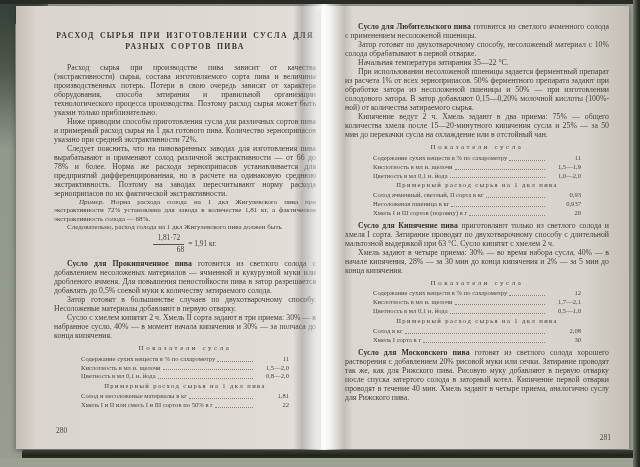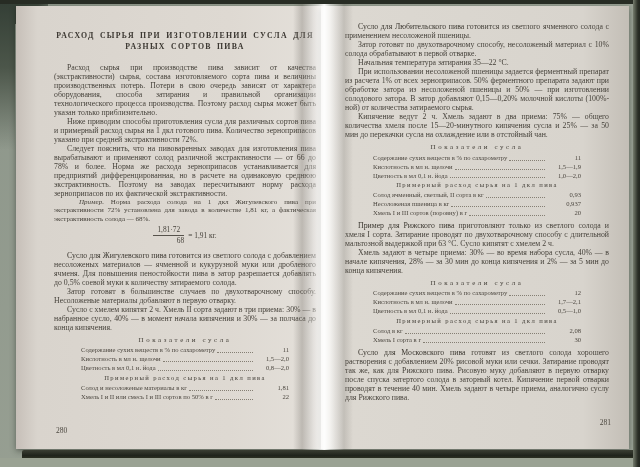--- a/index.html
+++ b/index.html
@@ -38,21 +38,21 @@
   
   .text-block { position:absolute; color:#46423b; font-size:7.8px; line-height:1.16;
                 text-align:justify; }
   .tb-left  { left:38px; top:24px; width:262px; height:408px; overflow:hidden; }
   .tb-right { left:24px; top:16px; width:264px; height:420px; overflow:hidden; }
 
   h1.head { font-size:7.8px; font-weight:bold; text-align:center; letter-spacing:1.3px;
             word-spacing:2px; margin:0 0 10px 0; color:#3b3731; line-height:1.45; }
   p.para { margin:0; text-indent:13px; }
   p.small { font-size:7px; line-height:1.18; }
-  .lead { font-weight:normal; color:#3a362f; }
+  .lead { font-weight:bold; color:#3a362f; }
   .ex-lead { font-style:italic;margin-left:12px; }
 
   .formula { text-align:center; margin:3px 0 5px 0; font-size:7.4px; color:#46423b; }
   .frac { display:inline-block; vertical-align:middle; text-align:center; line-height:1.15; }
   .frac .num { display:block; border-bottom:1px solid #57534c; padding:0 4px 1px; }
   .frac .den { display:block; padding-top:1px;text-align:right; }
   .feq { vertical-align:middle; margin-left:4px; }
 
   .wtable { width:208px; margin:3px auto 3px auto; font-size:6.6px; line-height:1.35;
             color:#4d4841; text-align:left; }
@@ -60,44 +60,45 @@
             color:#45413a; white-space:nowrap; }
   .tsub   { text-align:center; letter-spacing:1.4px; font-size:6.6px; margin:1px 0;
             color:#45413a; white-space:nowrap; }
   .trow { display:flex; align-items:flex-end; }
   .tlabel { flex:0 1 auto; max-width:158px; }
   .tleader { flex:1 0 8px; border-bottom:1px dotted #857f74; margin:0 2px 2px 2px; }
   .tval { flex:0 0 34px; text-align:right; }
 
   .pagenum { position:absolute; font-size:7.5px; color:#4b473f; }
   .pn-left  { left:22px; bottom:14px;margin-left:18px; }
-  .pn-right { right:18px; bottom:22px; }
+  .pn-right { right:18px; bottom:7px; }
 </style>
 </head>
 <body>
 
 <div class="scan">
   <div class="corner-dark"></div>
   <div class="left-edge"></div>
 
   <div class="page page-left">
     <div class="text-block tb-left">
       <h1 class="head">РАСХОД СЫРЬЯ ПРИ ИЗГОТОВЛЕНИИ СУСЛА ДЛЯ РАЗНЫХ СОРТОВ ПИВА</h1>
 
       <p class="para">Расход сырья при производстве пива зависит от качества (экстрактивности) сырья, состава изготовляемого сорта пива и величины производственных потерь. Потери в свою очередь зависят от характера оборудования, способа затирания и правильной организации технологического процесса производства. Поэтому расход сырья может быть указан только приблизительно.</p>
       <p class="para">Ниже приводим способы приготовления сусла для различных сортов пива и примерный расход сырья на 1 дкл готового пива. Количество зерноприпасов указано при средней экстрактивности 72%.</p>
       <p class="para">Следует пояснить, что на пивоваренных заводах для изготовления пива вырабатывают и применяют солод различной экстрактивности — от 66 до 78% и более. Норма же расхода зерноприпасов устанавливается для предприятий дифференцированная, но в расчете на одинаковую среднюю экстрактивность. Поэтому на заводах пересчитывают норму расхода зерноприпасов по их фактической экстрактивности.</p>
 
       <p class="para small"><span class="ex-lead">Пример.</span><span> Норма расхода солода на 1 дкл Жигулевского пива при экстрактивности 72% установлена для завода в количестве 1,81 кг, а фактическая экстрактивность солода — 68%.</span></p>
+      <p class="para small">Следовательно, расход солода на 1 дкл Жигулевского пива должен быть</p>
 
       <div class="formula">
         <span class="frac"><span class="num">1,81·72</span><span class="den">68</span></span><span class="feq">= 1,91 кг.</span>
       </div>
 
-      <p class="para"><span class="lead">Сусло для Жигулевского пива</span><span> готовится из светлого солода с добавлением несоложеных материалов — ячменной и кукурузной муки или дробленого ячменя. Для повышения пеностойкости пива в затор разрешается добавлять до 0,5% соевой муки к количеству затираемого солода.</span></p>
+      <p class="para"><span class="lead">Сусло для Прокипяченное пива</span><span> готовится из светлого солода с добавлением несоложеных материалов — ячменной и кукурузной муки или дробленого ячменя. Для повышения пеностойкости пива в затор разрешается добавлять до 0,5% соевой муки к количеству затираемого солода.</span></p>
       <p class="para">Затор готовят в большинстве случаев по двухотварочному способу. Несоложеные материалы добавляют в первую отварку.</p>
       <p class="para">Сусло с хмелем кипятят 2 ч. Хмель II сорта задают в три приема: 30% — в набранное сусло, 40% — в момент начала кипячения и 30% — за полчаса до конца кипячения.</p>
 
       <div class="wtable">
         <div class="ttitle">Показатели сусла</div>
         <div class="trow">
             <span class="tlabel">Содержание сухих веществ в % по сахарометру</span>
             <span class="tleader"></span>
             <span class="tval">11</span>
           </div>
@@ -163,21 +164,21 @@
             <span class="tleader"></span>
             <span class="tval">0,937</span>
           </div>
         <div class="trow">
             <span class="tlabel">Хмель I и III сортов (поровну) в г</span>
             <span class="tleader"></span>
             <span class="tval">20</span>
           </div>
       </div>
 
-      <p class="para"><span class="lead">Пример для Рижского пива</span><span> приготовляют только из светлого солода и хмеля I сорта. Затирание проводят по двухотварочному способу с длительной мальтозной выдержкой при 63 °C. Сусло кипятят с хмелем 2 ч.</span></p>
+      <p class="para"><span class="lead">Сусло для Кипячение пива</span><span> приготовляют только из светлого солода и хмеля I сорта. Затирание проводят по двухотварочному способу с длительной мальтозной выдержкой при 63 °C. Сусло кипятят с хмелем 2 ч.</span></p>
       <p class="para">Хмель задают в четыре приема: 30% — во время набора сусла, 40% — в начале кипячения, 28% — за 30 мин до конца кипячения и 2% — за 5 мин до конца кипячения.</p>
 
       <div class="wtable">
         <div class="ttitle">Показатели сусла</div>
         <div class="trow">
             <span class="tlabel">Содержание сухих веществ в % по сахарометру</span>
             <span class="tleader"></span>
             <span class="tval">12</span>
           </div>
         <div class="trow">

